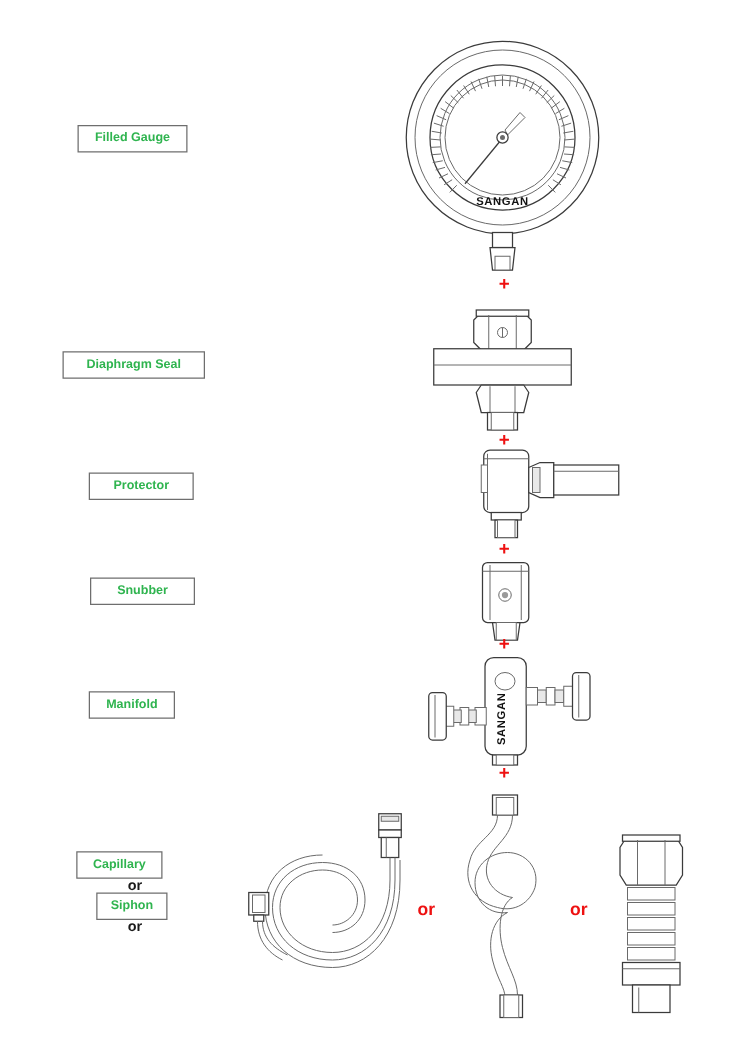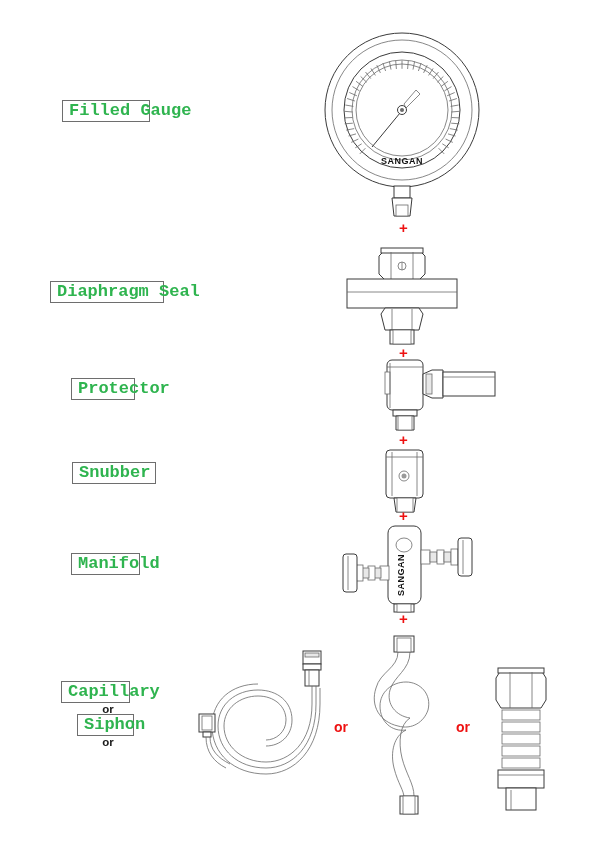--- a/index.html
+++ b/index.html
@@ -27,22 +27,22 @@
     width: 240px;
     height: 845px;
   }
   .label-box {
     position: absolute;
     box-sizing: border-box;
     border: 1px solid #6e6e6e;
     background: #ffffff;
     color: #2fb44f;
     font-weight: bold;
-    font-size: 17px;
-    font-family: Liberation Mono, monospace;
+    font-size: 10px;
+    font-family: Liberation Sans, sans-serif;
     text-align: center;
     line-height: 20px;
     height: 22px;
     white-space: nowrap;
     padding: 0 6px;
   }
   .or-word {
     position: absolute;
     font-family: "Liberation Sans", sans-serif;
     font-weight: bold;
@@ -288,21 +288,21 @@
     <rect x="506" y="788" width="30" height="22" class="fillw"></rect>
     <line x1="511" y1="790" x2="511" y2="810" class="ln-t"></line>
   </g>
 </svg>
 
 <div class="label-col">
   <div class="label-box" style="left:62px; top:100px; width:88px;">Filled Gauge</div>
 
   <div class="label-box" style="left:50px; top:281px; width:114px;">Diaphragm Seal</div>
 
-  <div class="label-box" style="left:71px; top:378px; width:64px;">Protector</div>
+  <div class="label-box" style="left:71px; top:378px; width:84px;">Protector</div>
 
   <div class="label-box" style="left:72px; top:462px; width:84px;">Snubber</div>
 
   <div class="label-box" style="left:71px; top:553px; width:69px;">Manifold</div>
 
   <div class="label-box" style="left:61px; top:681px; width:69px;">Capillary</div>
 
   <div class="or-word" style="left:96px; top:703px; width:24px;">or</div>
 
   <div class="label-box" style="left:77px; top:714px; width:57px;">Siphon</div>

